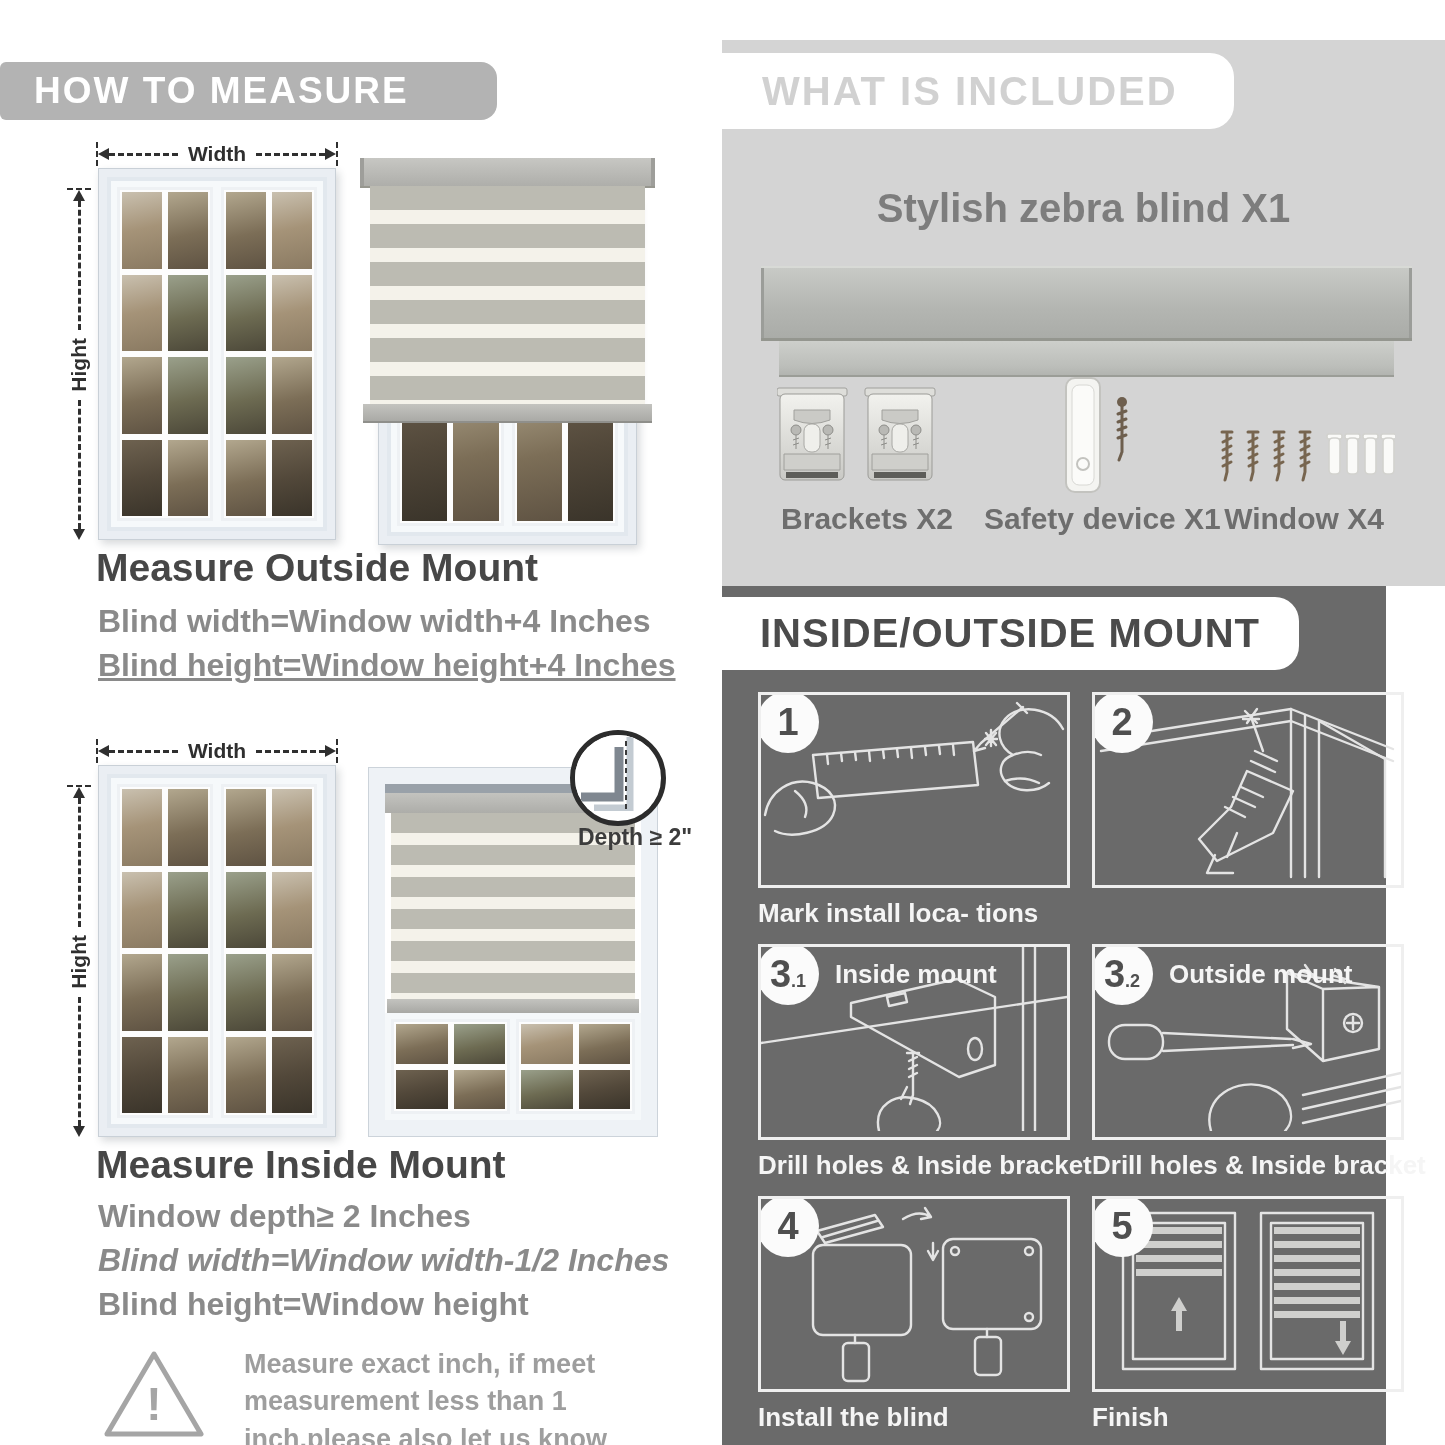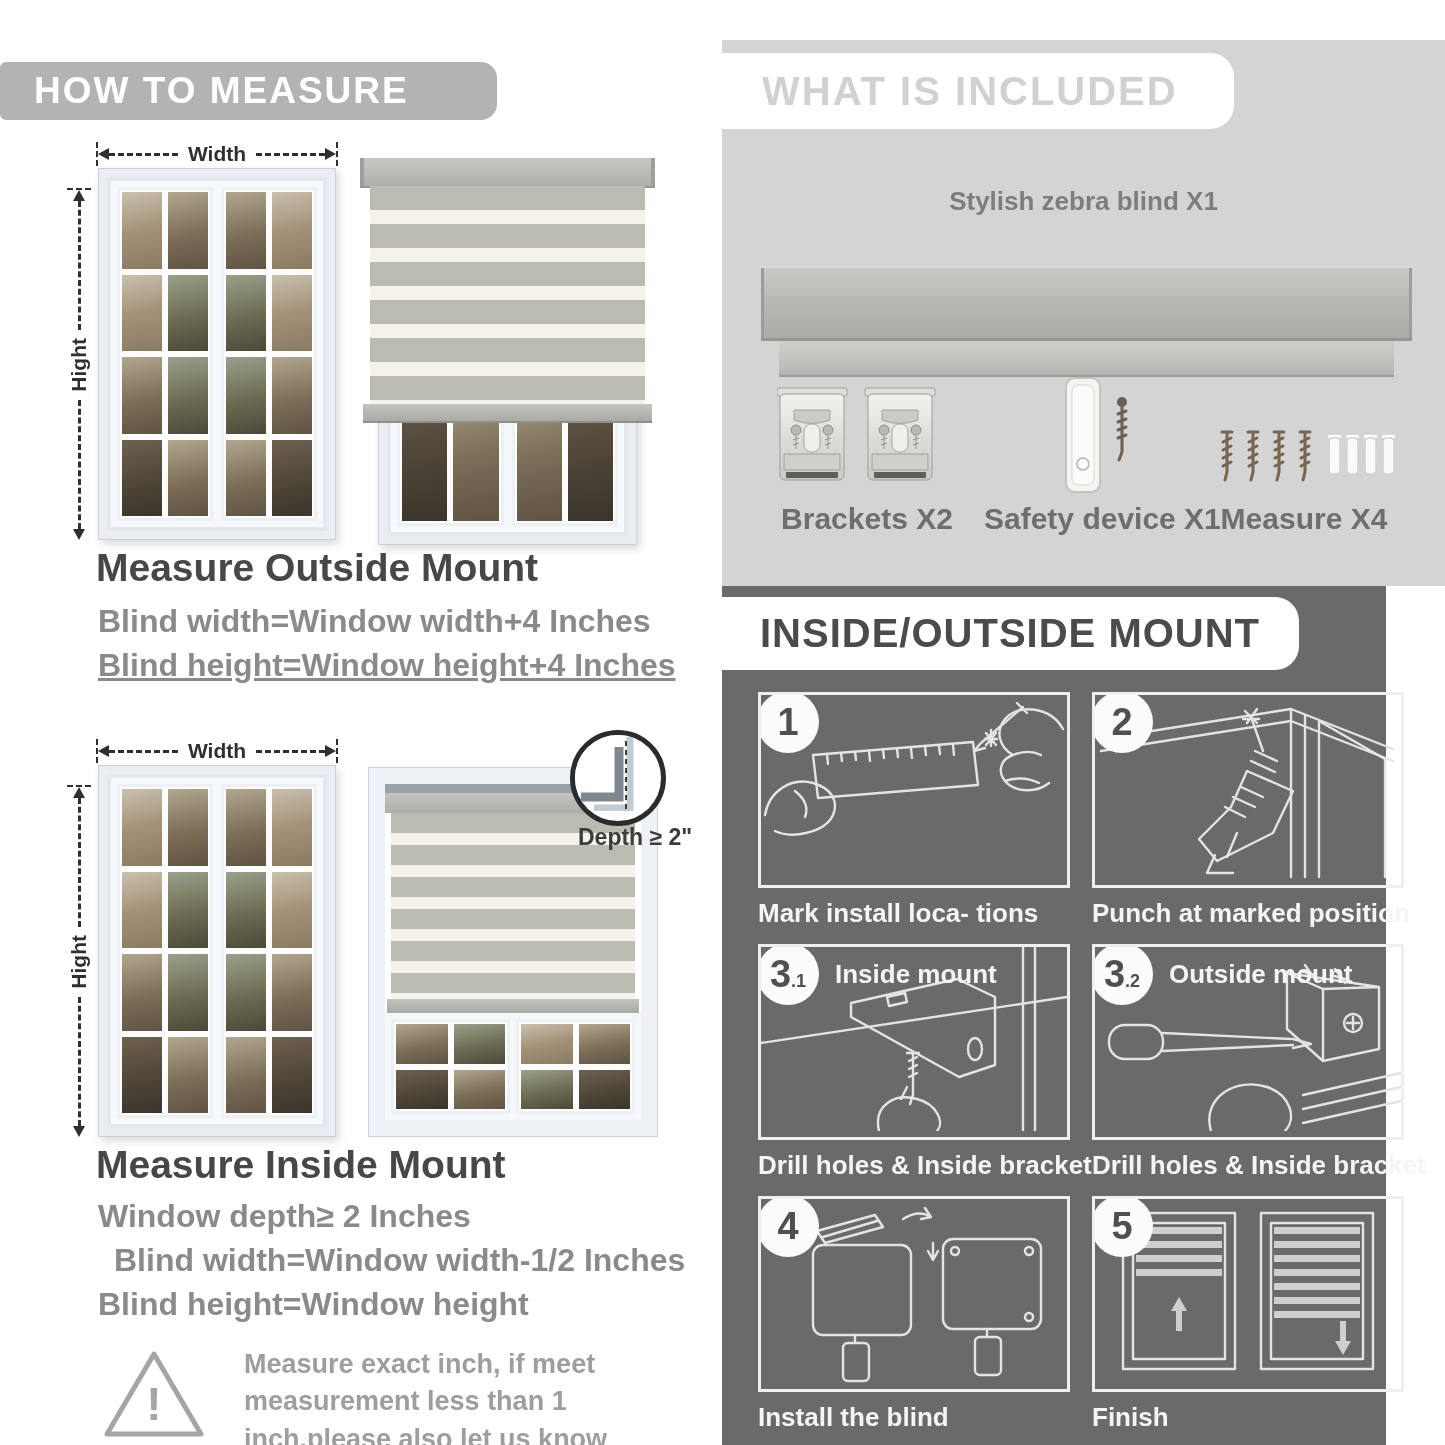--- a/index.html
+++ b/index.html
@@ -71,21 +71,21 @@
 
   .warning { position:absolute; left:100px; top:1306px; display:flex; }
   .warning .txt { margin-left:36px; width:430px; color:#9e9e9e; font-size:27px; font-weight:bold; line-height:1.38; }
 
   
   .included { position:absolute; left:722px; top:0; width:723px; height:546px; background:#d4d4d4; }
   .inc-bar { position:absolute; left:0; top:13px; width:512px; height:76px; background:#ffffff;
              border-radius:0 24px 24px 0; display:flex; align-items:center; }
   .inc-bar span { color:#d1d1d1; font-size:40px; font-weight:bold; letter-spacing:2px; padding-left:40px; }
   .inc-title { position:absolute; top:146px; left:0; width:100%; text-align:center;
-               color:#7d7d7d; font-size:26px; font-weight:bold; }
+               color:#7d7d7d; font-size:40px; font-weight:bold; }
   .rail-main { position:absolute; left:39px; top:226px; width:651px; height:75px;
       background:linear-gradient(180deg,#c9cbc7 0%,#b4b6b2 55%,#a9aba7 100%);
       box-shadow: inset 0 2px 0 #d8dad6, inset 0 -3px 0 #94968f, inset 3px 0 0 #9b9d99, inset -3px 0 0 #9b9d99; }
   .rail-sub  { position:absolute; left:57px; top:301px; width:615px; height:36px;
       background:linear-gradient(180deg,#cdcfcb 0%,#bcbeba 70%,#b0b2ae 100%);
       box-shadow: inset 0 -2px 0 #9b9d97; }
   .inc-item-label { position:absolute; top:462px; width:230px; text-align:center;
       color:#6e6e6e; font-size:30px; font-weight:bold; white-space:nowrap; }
 
   
@@ -253,21 +253,21 @@
       <rect x="0" y="0" width="76" height="76" fill="#ffffff"></rect>
       <path d="M6,62 H44 V12" stroke="#7f8790" stroke-width="9" fill="none"></path>
       <path d="M19,73 H55 V2" stroke="#c3cbd2" stroke-width="7" fill="none"></path>
       <line x1="51" y1="6" x2="51" y2="74" stroke="#3a3a3a" stroke-width="2" stroke-dasharray="5 4"></line>
     </svg>
   </div>
   <div class="depth-label" style="left:578px; top:784px;">Depth ≥ 2"</div>
 
   <div class="heading" style="left:96px; top:1103px;">Measure Inside Mount</div>
   <div class="subline" style="left:98px; top:1158px;">Window depth≥ 2 Inches</div>
-  <div class="subline" style="left:114px; top:1202px;">Blind width=Window width-1/2 Inches</div>
+  <div class="subline" style="left:98px; top:1202px;font-style:italic;">Blind width=Window width-1/2 Inches</div>
   <div class="subline" style="left:98px; top:1246px;">Blind height=Window height</div>
 
   <div class="warning">
     <svg width="108" height="96" viewBox="0 0 108 96">
       <path d="M54,8 L101,88 H7 Z" fill="none" stroke="#a5a5a5" stroke-width="5" stroke-linejoin="round"></path>
       <text x="54" y="74" text-anchor="middle" font-family="Liberation Sans, sans-serif" font-size="46" font-weight="bold" fill="#a5a5a5">!</text>
     </svg>
     <div class="txt">Measure exact inch, if meet measurement less than 1 inch,please also let us know exact measurement, please do not leave it</div>
   </div>
 
@@ -335,21 +335,21 @@
           <rect x="128" y="12" width="11" height="36" rx="4"></rect>
         <rect x="144" y="8" width="15" height="5" rx="2"></rect>
           <rect x="146" y="12" width="11" height="36" rx="4"></rect>
         <rect x="162" y="8" width="15" height="5" rx="2"></rect>
           <rect x="164" y="12" width="11" height="36" rx="4"></rect>
       </g>
     </svg>
 
     <div class="inc-item-label" style="left:30px;">Brackets X2</div>
     <div class="inc-item-label" style="left:262px;">Safety device X1</div>
-    <div class="inc-item-label" style="left:467px;">Measure X4</div>
+    <div class="inc-item-label" style="left:467px;">Window X4</div>
   </div>
 
   <div class="mount">
     <div class="mnt-bar">
       <span>INSIDE/OUTSIDE MOUNT</span>
     </div>
 
     <div class="step" style="left:36px; top:106px;">
       <div class="step-panel">
         <svg viewBox="0 0 306 184" stroke="#e4e4e4" stroke-width="2.4" fill="none" stroke-linecap="round" stroke-linejoin="round">
@@ -380,21 +380,20 @@
           <path d="M150,16 l12,12 M162,14 l-10,14 M148,24 h16"></path>
           <path d="M160,56 l22,10 M156,66 l24,11"></path>
           <path d="M152,76 L198,96 L178,138 L122,166 L104,144 L136,112 Z"></path>
           <path d="M146,92 l22,10 M138,102 l22,10 M130,112 l20,10"></path>
           <path d="M142,138 l-10,24 M120,160 l-8,18 h26"></path>
         </svg>
         <div class="badge">
             <span class="n">2</span>
           </div>
       </div>
-      <div class="step-caption">Punch at  marked position</div>
     </div>
 
     <div class="step" style="left:36px; top:358px;">
       <div class="step-panel">
         <svg viewBox="0 0 306 184" stroke="#e4e4e4" stroke-width="2.4" fill="none" stroke-linecap="round" stroke-linejoin="round">
           <path d="M0,96 L306,50"></path>
           <path d="M262,0 V184 M274,0 V184"></path>
           <path d="M90,56 L196,32 L234,50 L234,118 L198,130 L90,70 Z"></path>
           <path d="M126,50 l18,-4 l2,9 l-18,4 Z"></path>
           <ellipse cx="214" cy="102" rx="7" ry="11"></ellipse>

